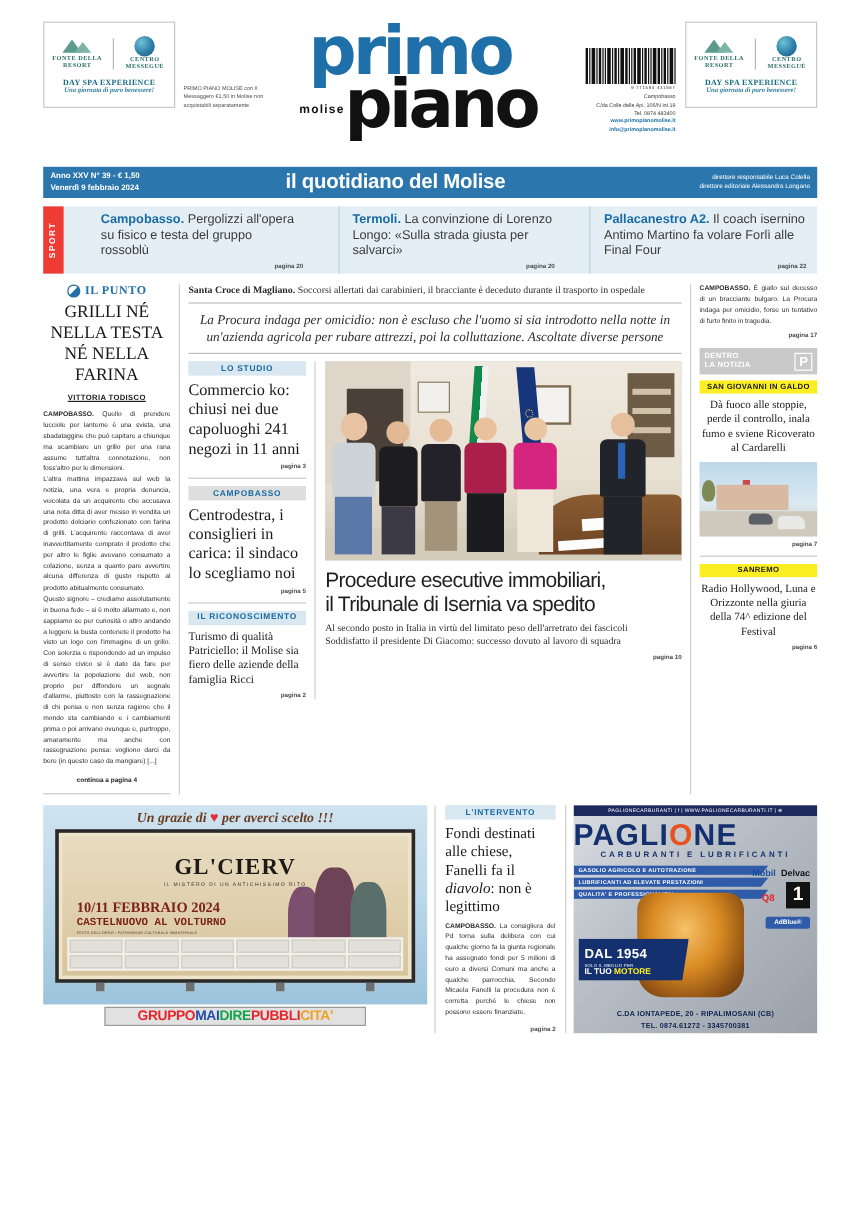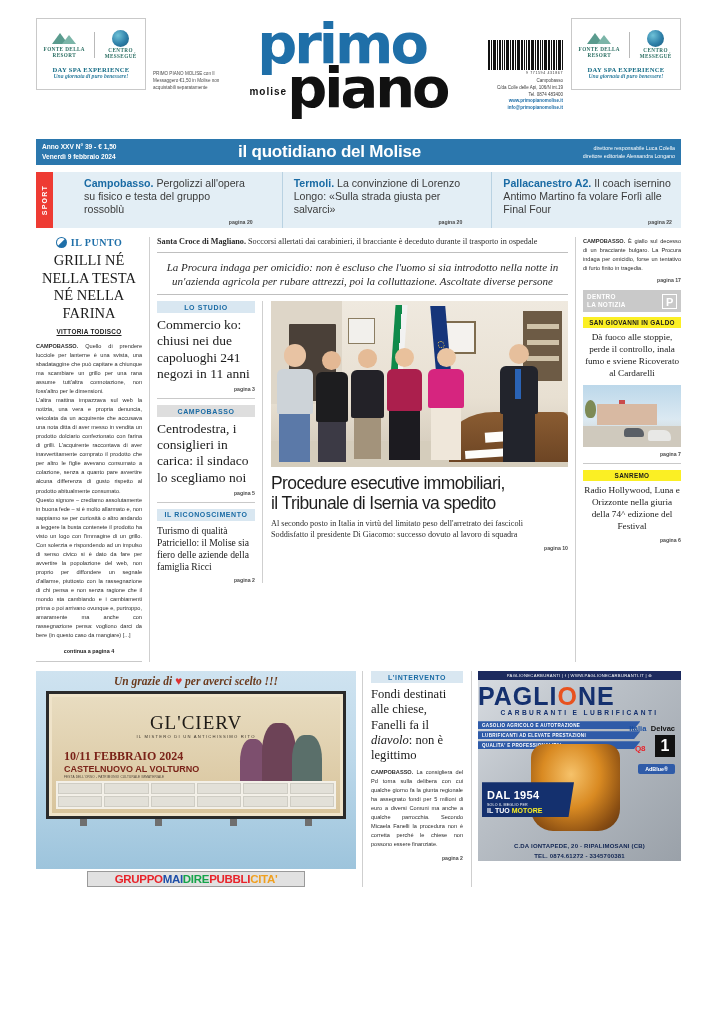--- a/index.html
+++ b/index.html
@@ -169,29 +169,29 @@
   .pr-build { position:absolute; left:14%; top:30%; width:62%; height:34%; background:#d8b9a2; }
   .pr-build:after{ content:""; position:absolute; left:36%; top:-18%; width:10%; height:20%; background:#c94b4b;}
   .pr-road { position:absolute; left:0; bottom:0; width:100%; height:34%; background:#cfc9bd; }
   .pr-car1 { position:absolute; left:42%; bottom:16%; width:20%; height:15%; background:#5a5f66; border-radius:4px 6px 2px 2px; }
   .pr-car2 { position:absolute; left:66%; bottom:10%; width:24%; height:17%; background:#e8e8e6; border-radius:4px 7px 2px 2px; }
   .pr-tree { position:absolute; left:2%; top:24%; width:11%; height:30%; background:#7d8a55; border-radius:50% 50% 40% 40%; }
 
   
   .bottom { margin:9px 36px 0 36px; display:flex; gap:0; }
   .ad-left { width:320px; }
-  .ad-bill { position:relative; width:100%; height:198px; background:linear-gradient(#cfe3f0 0%, #bcd8ea 45%, #9dc4dc 100%); overflow:hidden; }
+  .ad-bill { position:relative; width:100%; height:166px; background:linear-gradient(#cfe3f0 0%, #bcd8ea 45%, #9dc4dc 100%); overflow:hidden; }
   .bill-top { text-align:center; font-family:"Liberation Serif", serif; font-style:italic; font-weight:bold; font-size:11.5px; color:#6b3b1e; padding-top:3px; }
   .bill-heart { color:#e03030; font-style:normal; font-size:12px; }
   .bill-frame { position:absolute; left:10px; right:10px; top:20px; height:128px; background:#efe3c9; border:3px solid #2a2a2a; }
   .bill-inner { position:absolute; inset:3px; background:linear-gradient(#e8dcc0,#d8c49c); overflow:hidden; }
-  .bill-title { text-align:center; font-family:"Liberation Serif", serif; font-weight:normal; font-size:19px; color:#1d1a16; letter-spacing:1px; margin-top:15px; }
+  .bill-title { text-align:center; font-family:"Liberation Serif", serif; font-weight:bold; font-size:19px; color:#1d1a16; letter-spacing:1px; margin-top:15px; }
   .bill-sub { text-align:center; font-size:4.2px; letter-spacing:1.2px; color:#3a332a; }
   .bill-date { position:absolute; left:12px; top:52px; font-family:"Liberation Serif", serif; font-weight:bold; font-size:12px; color:#7a2319; }
-  .bill-place { position:absolute; left:12px; top:67px; font-family:Liberation Sans, sans-serif; font-weight:bold; font-size:9px; color:#7a2319; }
+  .bill-place { position:absolute; left:12px; top:67px; font-family:Liberation Mono, monospace; font-weight:bold; font-size:9px; color:#7a2319; }
   .bill-tiny { position:absolute; left:12px; top:78px; font-size:3.1px; color:#4a4036; letter-spacing:.2px;}
   .bill-logos { position:absolute; left:12px; top:84px; display:flex; gap:3px; align-items:center; }
   .bill-logos i { display:block; width:11px; height:11px; background:#caa45e; border-radius:2px; }
   .mask-grp { position:absolute; right:8px; top:20px; width:92px; height:78px; }
   .mask { position:absolute; bottom:0; border-radius:40% 40% 8% 8%; }
   .m1 { left:0;  width:26px; height:56px; background:#7d4f6e; }
   .m2 { left:22px; width:34px; height:72px; background:#6d4357; }
   .m3 { left:52px; width:30px; height:60px; background:#5a6f6a; }
   .mask-cap { position:absolute; bottom:-9px; left:0; width:100%; text-align:center; font-size:3.6px; font-weight:bold; color:#6a2a22; letter-spacing:.4px;}
   .spons-strip { position:absolute; left:4px; right:4px; bottom:4px; height:28px; background:#f3f0e8; display:flex; flex-wrap:wrap; gap:2px; padding:2px; }
@@ -567,21 +567,21 @@
       <div class="pg-logo">
         <span>PAGLI</span><span class="drop">O</span><span>NE</span>
       </div>
       <div class="pg-sub">CARBURANTI E LUBRIFICANTI</div>
       <div class="pg-bullets">
         <i>GASOLIO AGRICOLO E AUTOTRAZIONE</i>
         <i>LUBRIFICANTI AD ELEVATE PRESTAZIONI</i>
         <i>QUALITA' E PROFESSIONALITA'</i>
       </div>
       <div class="pg-brands">
-        <div><span class="pg-mobil">Italia</span>
+        <div><span class="pg-mobil">Mobil</span>
              <span class="pg-delvac">Delvac</span></div>
         <div><span class="pg-q8">Q8</span>
              <span class="pg-one">1</span></div>
         <div><span class="pg-adblue">AdBlue®</span></div>
       </div>
       <div class="pg-piston"></div>
       <div class="pg-dal">
         <b>DAL 1954</b>
         <span class="l2">SOLO IL MEGLIO PER</span>
         <span class="l3"><span>IL TUO </span><em>MOTORE</em></span>

